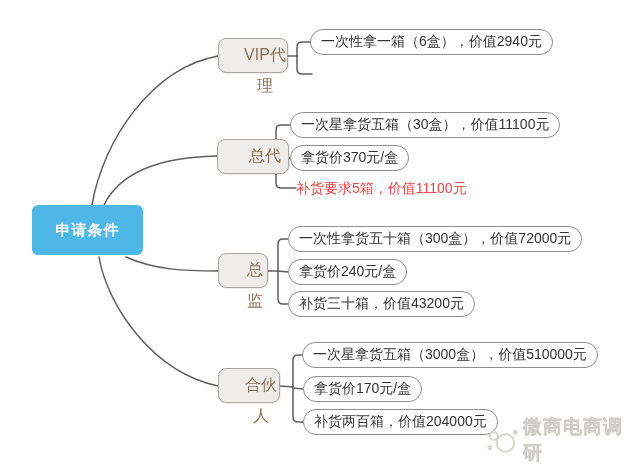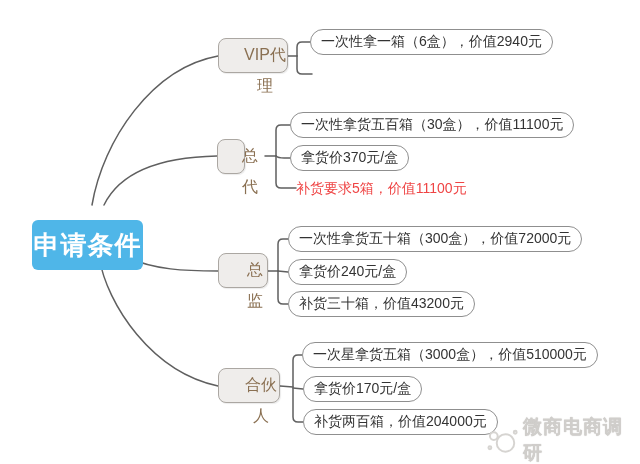--- a/index.html
+++ b/index.html
@@ -3,22 +3,22 @@
 <meta charset="utf-8">
 <style>
   html,body{margin:0;padding:0;background:#ffffff;}
   .canvas{
     position:relative;width:640px;height:464px;background:#ffffff;overflow:hidden;
     font-family:"Liberation Sans","DejaVu Sans",sans-serif;
   }
   svg.connectors{position:absolute;left:0;top:0;width:640px;height:464px;}
   .root-node{
     position:absolute;left:32px;top:205px;width:111px;height:50px;
-    background:#4fb6e8;border-radius:6px;color:#ffffff;font-size:26px;font-weight:bold;
-    text-align:center;line-height:50px;letter-spacing:1px;margin-top:15px;
+    background:#4fb6e8;border-radius:6px;color:#ffffff;font-size:15px;font-weight:bold;
+    text-align:center;line-height:50px;letter-spacing:1px;
   }
   .branch-node{
     position:absolute;height:35px;box-sizing:border-box;
     background:#efedeb;border:1.4px solid #aba7a2;border-radius:8px;
     color:#8a7052;font-size:16px;text-align:center;line-height:31px;
     box-shadow:1px 1px 1px rgba(0,0,0,0.08);
     padding-left:24px;
   }
   .leaf-pill{
     position:absolute;height:26px;box-sizing:border-box;padding:0 10px;
@@ -64,27 +64,27 @@
 
     <path d="M 280,386 L 293,387"></path>
     <path d="M 293,387 L 293,360 Q 293,355 298,355 L 302,355"></path>
     <path d="M 293,388 L 303,389"></path>
     <path d="M 293,388 L 293,417 Q 293,422 298,422 L 303,422"></path>
   </svg>
 
   <div class="root-node">申请条件</div>
 
   <div class="branch-node" style="left:218px;top:38px;width:70px;">VIP代理</div>
-  <div class="branch-node" style="left:217px;top:139px;width:28px;">总代</div>
+  <div class="branch-node" style="left:217px;top:139px;width:72px;">总代</div>
   <div class="branch-node" style="left:218px;top:253px;width:50px;">总监</div>
   <div class="branch-node" style="left:218px;top:368px;width:62px;">合伙人</div>
 
   <div class="leaf-pill" style="left:310px;top:29px;">一次性拿一箱（6盒），价值2940元</div>
 
-  <div class="leaf-pill" style="left:290px;top:112px;">一次性拿货五百箱（30盒），价值11100元</div>
+  <div class="leaf-pill" style="left:290px;top:112px;">一次星拿货五箱（30盒），价值11100元</div>
   <div class="leaf-pill" style="left:290px;top:145px;">拿货价370元/盒</div>
   <div class="leaf-plain" style="left:296px;top:177px;">补货要求5箱，价值11100元</div>
 
   <div class="leaf-pill" style="left:288px;top:226px;">一次性拿货五十箱（300盒），价值72000元</div>
   <div class="leaf-pill" style="left:288px;top:259px;">拿货价240元/盒</div>
   <div class="leaf-pill" style="left:288px;top:291px;">补货三十箱，价值43200元</div>
 
   <div class="leaf-pill" style="left:302px;top:342px;">一次星拿货五箱（3000盒），价值510000元</div>
   <div class="leaf-pill" style="left:303px;top:376px;">拿货价170元/盒</div>
   <div class="leaf-pill" style="left:303px;top:409px;">补货两百箱，价值204000元</div>

